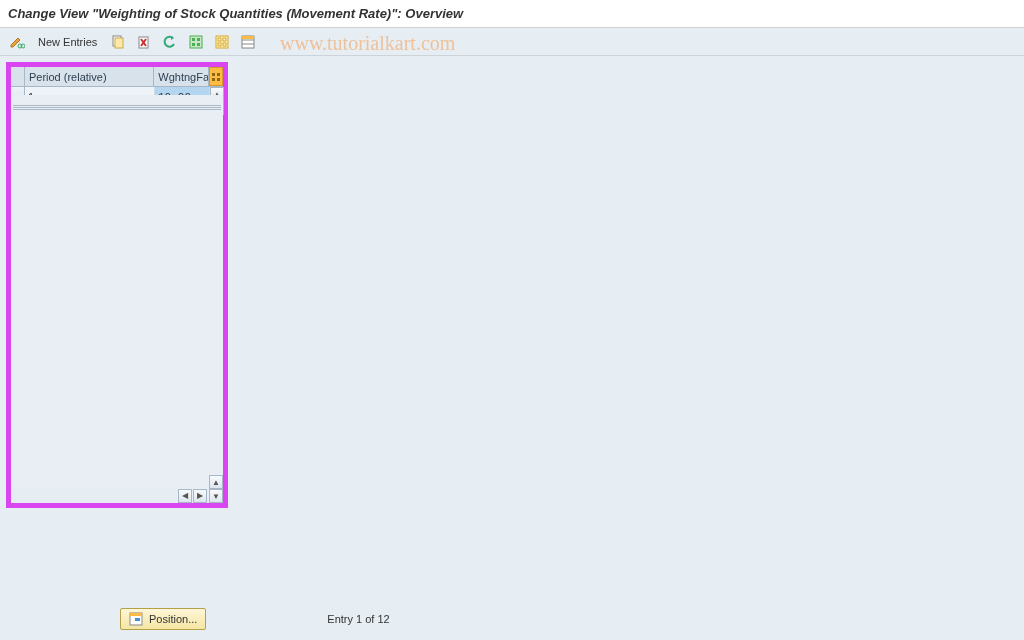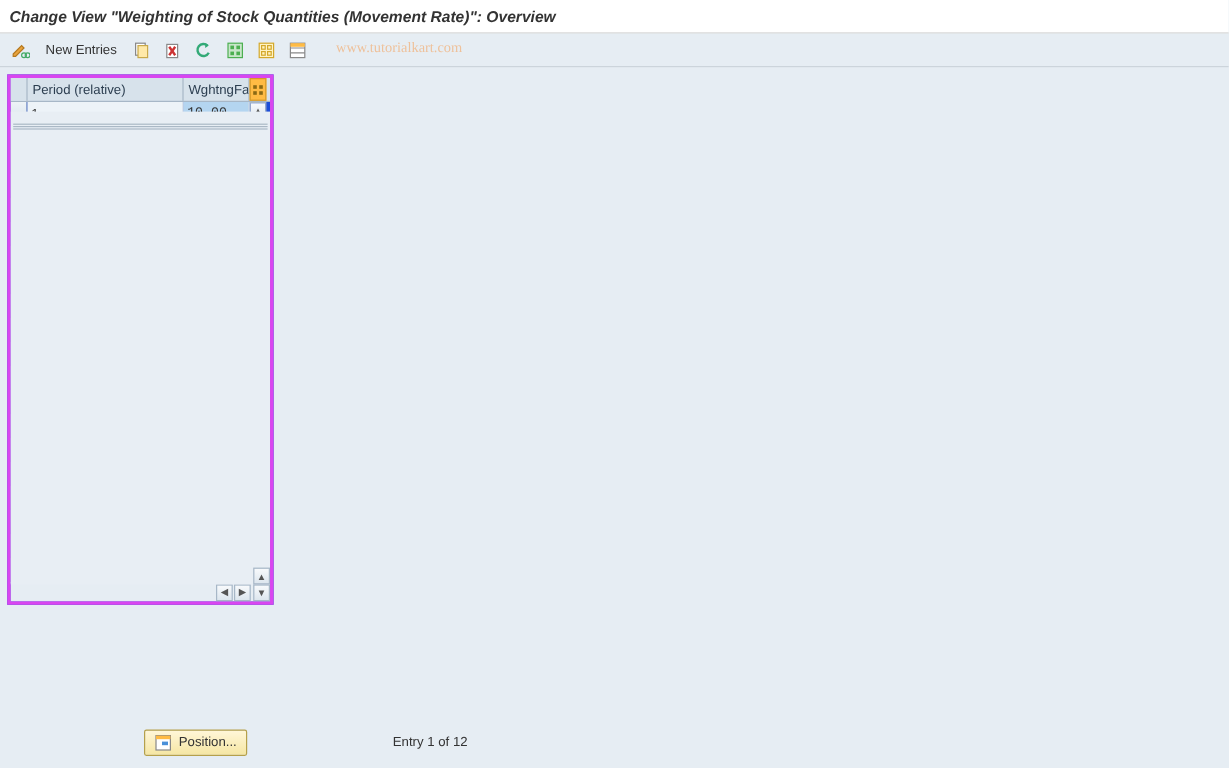--- a/index.html
+++ b/index.html
@@ -49,33 +49,33 @@
     .toolbar-btn.text-btn {
       padding: 0 6px;
       font-size: 11px;
       color: #333;
     }
     .icon-svg { width: 16px; height: 16px; display: block; }
     .watermark {
       position: absolute;
       left: 280px;
       top: 4px;
-      font-size: 12px;
+      font-size: 20px;
       color: #f4a460;
       opacity: 0.6;
       font-family: Georgia, serif;
       pointer-events: none;
     }
     .content-area {
       padding: 6px;
     }
     .table-wrap {
       width: 222px;
-      border: 3px solid #d946ef;
-      background: #1d4ed8;
+      border: 5px solid #d946ef;
+      background: #86efac;
       position: relative;
     }
     .table-head {
       display: flex;
       background: #d7e2eb;
       border-bottom: 1px solid #a7b7c7;
       height: 20px;
     }
     .row-handle-head {
       width: 14px;

